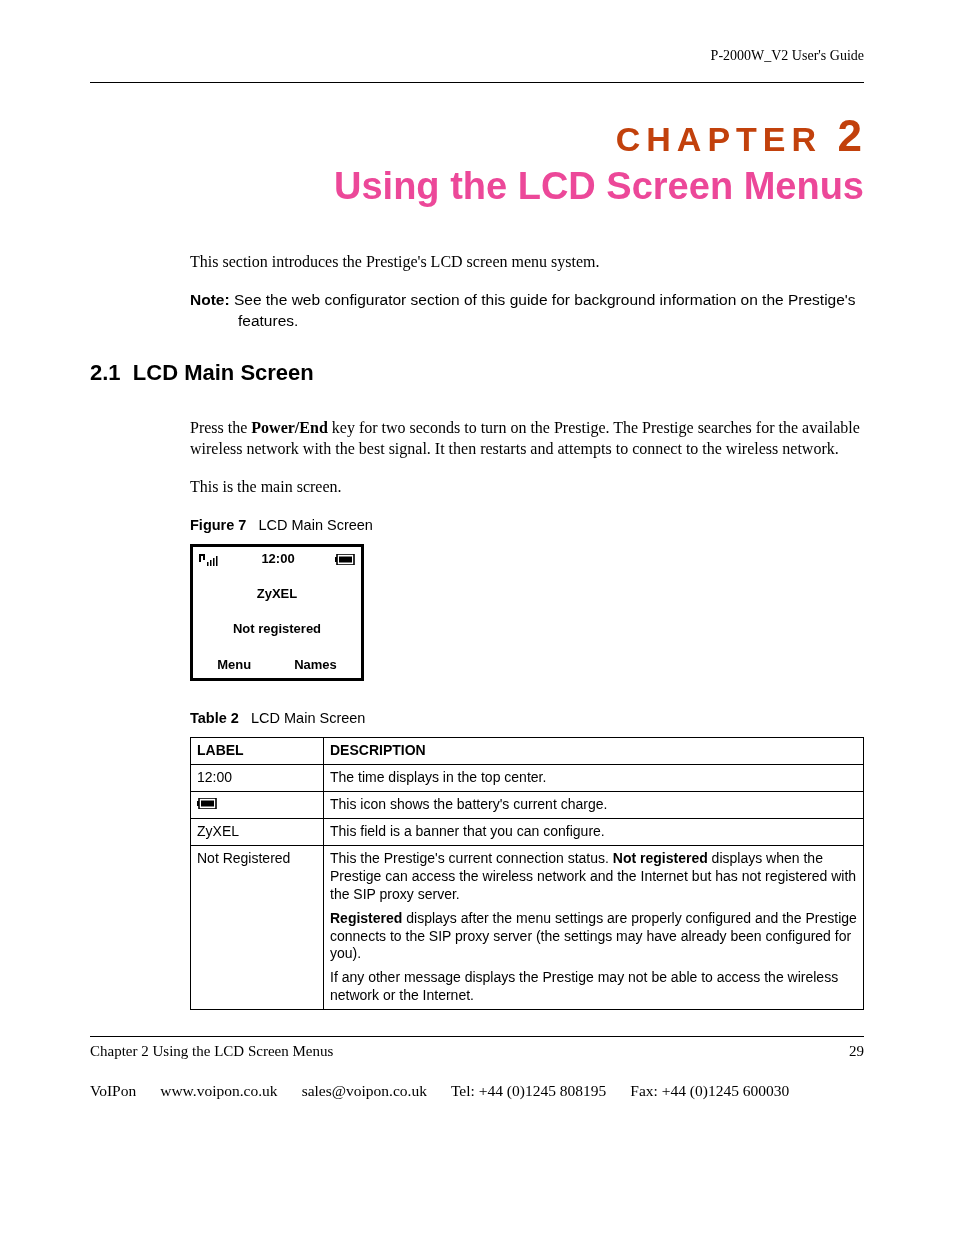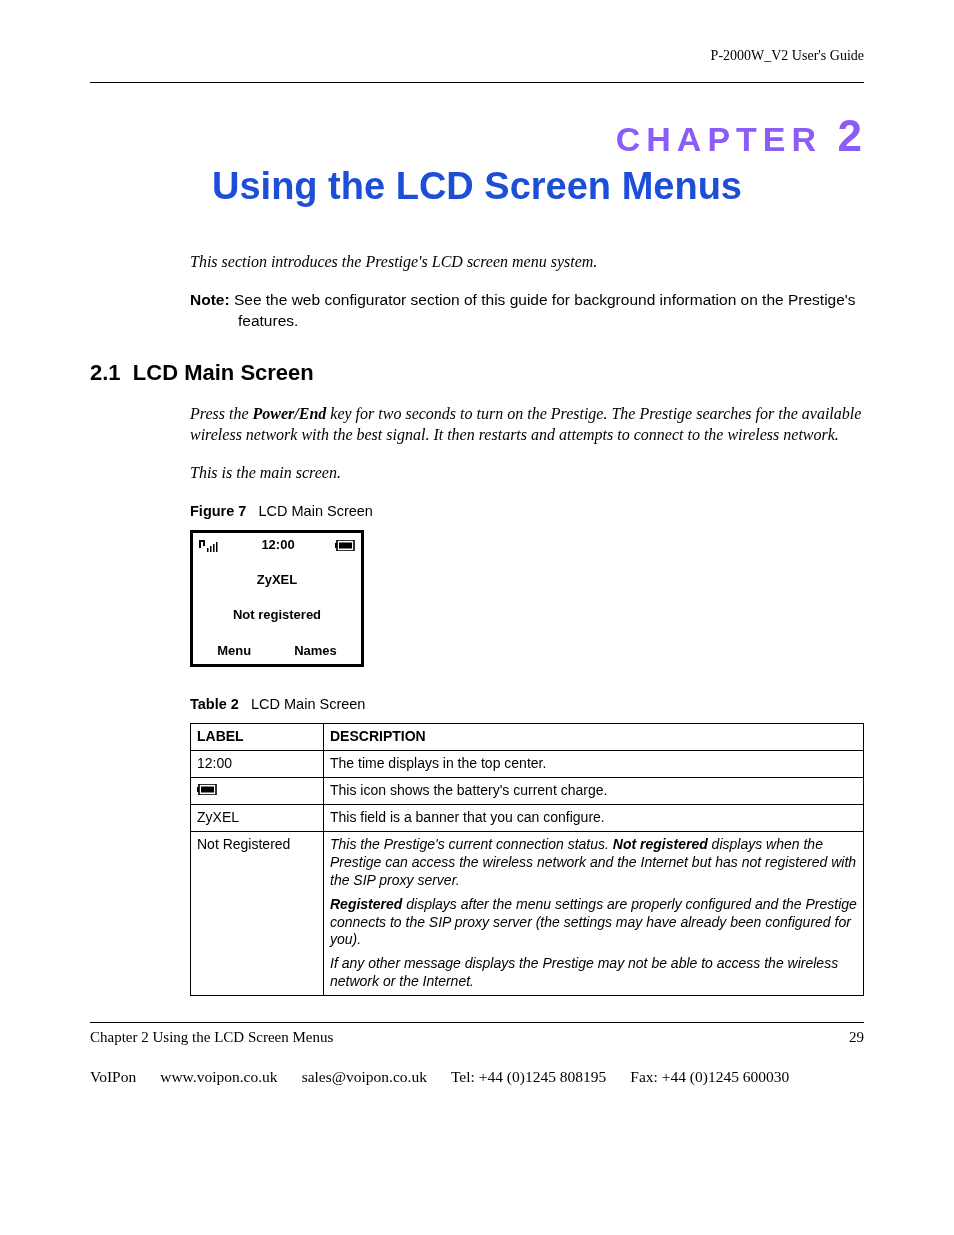--- a/index.html
+++ b/index.html
@@ -22,64 +22,64 @@
     font-size: 14px;
     text-align: right;
     margin-bottom: 18px;
   }
   .rule {
     border: 0;
     border-top: 1.5px solid #000;
     margin: 0 0 26px 0;
   }
   .chapter-label {
-    color: #8b5cf6;
+    color: #c2410c;
     font-family: Arial, Helvetica, sans-serif;
     font-size: 34px;
     font-weight: bold;
     letter-spacing: 6px;
     text-align: right;
     margin: 28px 0 4px 0;
   }
   .chapter-label .big2 {
     font-size: 44px;
     letter-spacing: 2px;
   }
   .chapter-title {
-    color: #1d4ed8;
+    color: #ec4899;
     font-family: Arial, Helvetica, sans-serif;
     font-size: 38px;
     font-weight: bold;
-    text-align: center;
+    text-align: right;
     margin: 0 0 44px 0;
   }
   .body-col {
     margin-left: 100px;
     font-family: "Times New Roman", serif;
     font-size: 16px;
     line-height: 1.28;
   }
-  .body-col p { margin: 0 0 18px 0; font-style: italic; }
+  .body-col p { margin: 0 0 18px 0; }
   .note-block {
     font-family: Arial, Helvetica, sans-serif;
     font-size: 15.5px;
     line-height: 1.35;
     margin: 0 0 28px 0;
   }
   .note-block .hang {
     display: block;
     padding-left: 48px;
     text-indent: -48px;
   }
   .note-block strong { font-weight: bold; }
   h2.section {
     font-family: Arial, Helvetica, sans-serif;
     font-size: 22px;
     font-weight: bold;
-    margin: 22px 0 18px 0;
+    margin: 22px 0 32px 0;
   }
   .caption {
     font-family: Arial, Helvetica, sans-serif;
     font-size: 14.5px;
     margin: 14px 0 10px 0;
   }
   .caption strong { font-weight: bold; }
   
   .lcd {
     width: 168px;

